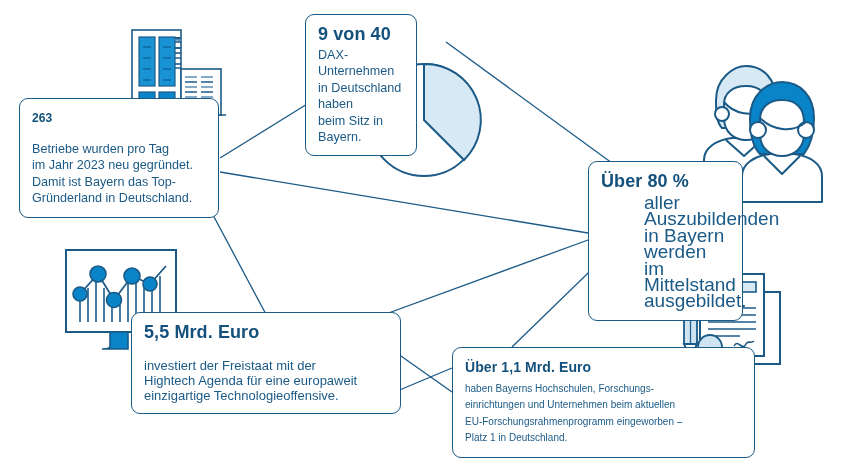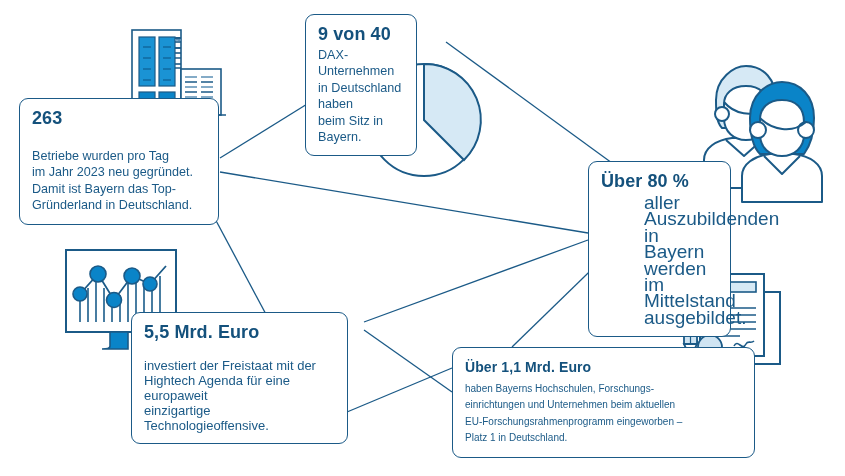--- a/index.html
+++ b/index.html
@@ -34,32 +34,32 @@
     font-weight: bold;
     letter-spacing: 0.1px;
     white-space: nowrap;
   }
   .callout .body {
     color: #1b5a87;
     white-space: pre-line;
   }
   
   #callout-gruendungen { left: 19px;  top: 98px;  width: 200px; }
-  #callout-gruendungen .headline { font-size: 18px; line-height: 22px; }
-  #callout-gruendungen .body { font-size: 12.6px; line-height: 16.4px; margin-top: 19px; }
+  #callout-gruendungen .headline { font-size: 12px; line-height: 22px; }
+  #callout-gruendungen .body { font-size: 12.6px; line-height: 16.4px; margin-top: 12px; }
 
   #callout-dax { left: 305px; top: 14px;  width: 112px; }
   #callout-dax .headline { font-size: 18px; line-height: 22px; }
   #callout-dax .body { font-size: 12.6px; line-height: 16.4px; margin-top: 2px; }
 
-  #callout-azubis { left: 588px; top: 161px; width: 143px; }
+  #callout-azubis { left: 588px; top: 161px; width: 155px; }
   #callout-azubis .headline { font-size: 18px; line-height: 23px; }
   #callout-azubis .body { font-size: 19px; line-height: 16.4px; margin-top: 2px; margin-left: 43px; }
 
-  #callout-hightech { left: 131px; top: 312px; width: 217px; }
+  #callout-hightech { left: 131px; top: 312px; width: 270px; }
   #callout-hightech .headline { font-size: 18px; line-height: 23px; }
   #callout-hightech .body { font-size: 13px; line-height: 15px; margin-top: 14px; }
 
   #callout-forschung { left: 452px; top: 347px; width: 303px; }
   #callout-forschung .headline { font-size: 14px; line-height: 23px; }
   #callout-forschung .body { font-size: 10px; line-height: 16.4px; margin-top: 2px; }
 
   .illus {
     position: absolute;
   }

